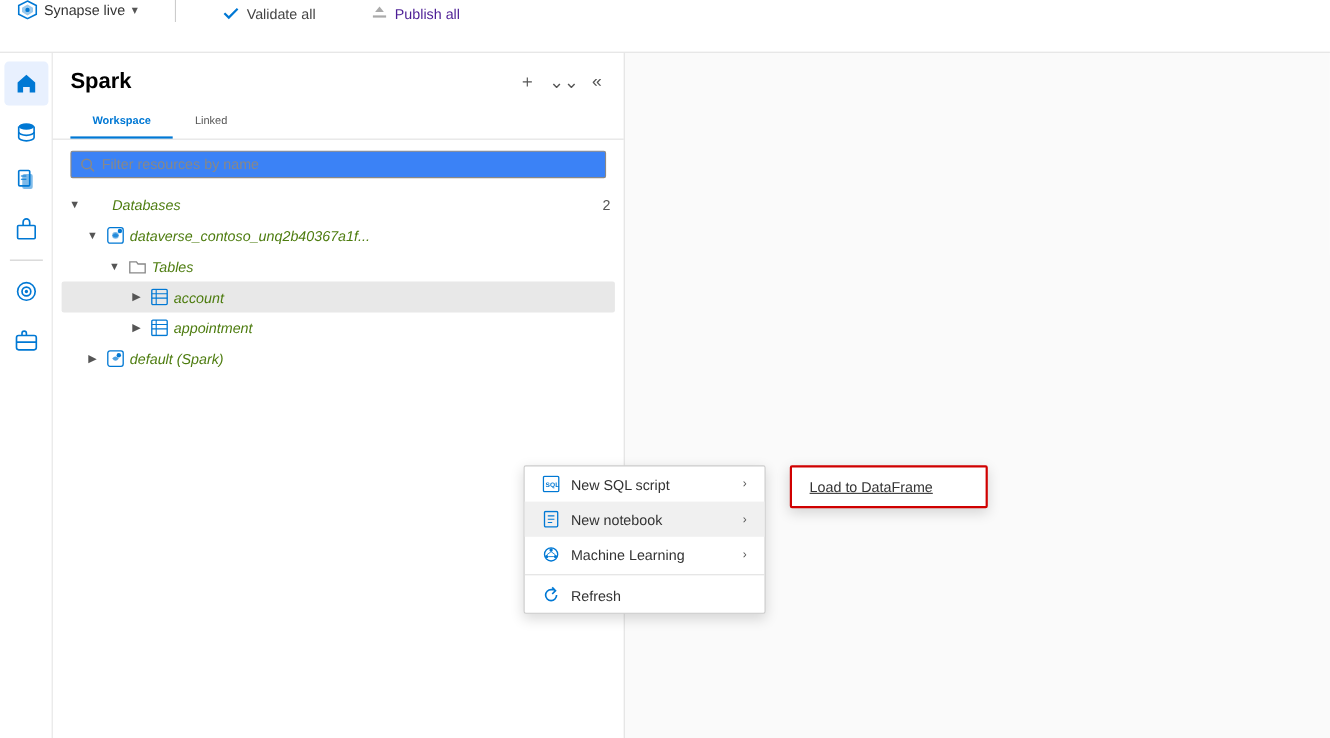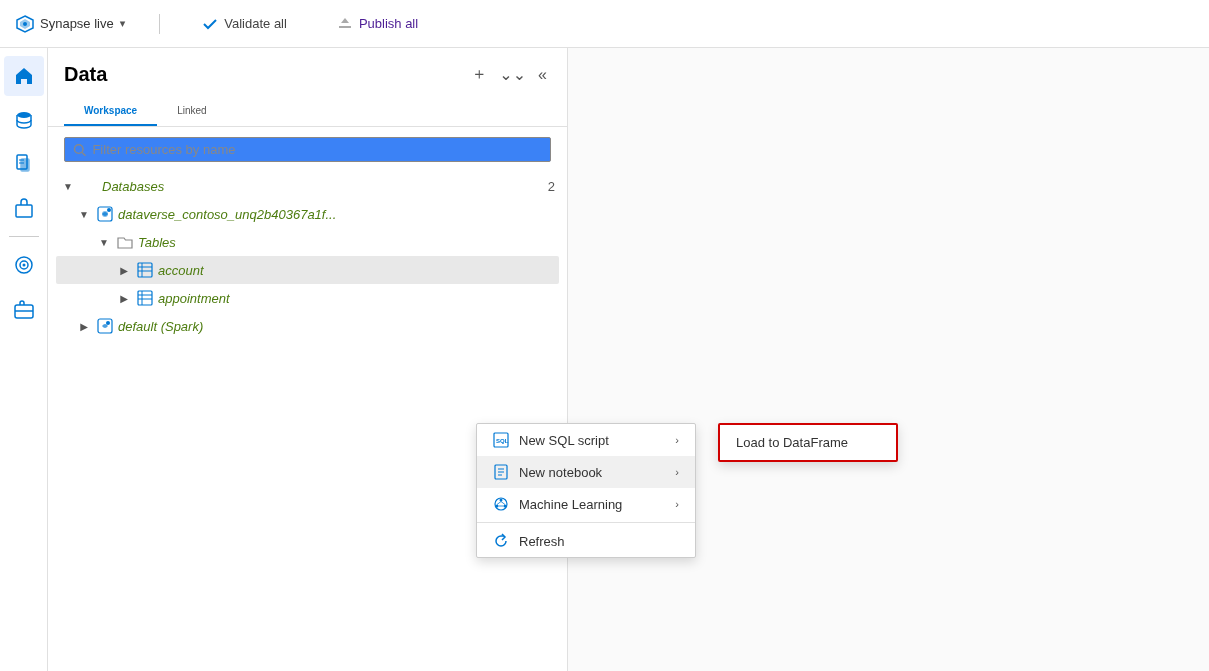--- a/index.html
+++ b/index.html
@@ -4,21 +4,21 @@
   <style>
     * { box-sizing: border-box; margin: 0; padding: 0; }
     body { font-family: 'Segoe UI', sans-serif; font-size: 13px; background: #fff; display: flex; flex-direction: column; height: 671px; width: 1209px; overflow: hidden; }
 
     
     .topbar {
       height: 48px;
       background: #fff;
       border-bottom: 1px solid #e0e0e0;
       display: flex;
-      align-items: center;
+      align-items: flex-start;
       padding: 0 16px;
       gap: 34px;
     }
     .topbar-synapse {
       display: flex;
       align-items: center;
       gap: 6px;
       font-size: 13px;
       color: #333;
     }
@@ -254,20 +254,21 @@
       min-width: 180px;
       border-radius: 2px;
     }
     .submenu-item {
       display: flex;
       align-items: flex-end;
       padding: 10px 16px;
       cursor: pointer;
       font-size: 13px;
       color: #333;
+      text-decoration: underline;
     }
 
     
     .main-content {
       flex: 1;
       background: #fafafa;
     }
 
     
     .synapse-icon {
@@ -345,21 +346,21 @@
       <svg viewBox="0 0 22 22" fill="none">
         <rect x="2" y="7" width="18" height="13" rx="2" fill="none" stroke="#0078d4" stroke-width="1.5"></rect>
         <path d="M7 7V5a2 2 0 014 0v2" stroke="#0078d4" stroke-width="1.5"></path>
         <line x1="2" y1="13" x2="20" y2="13" stroke="#0078d4" stroke-width="1.5"></line>
       </svg>
     </div>
   </div>
 
   <div class="side-panel">
     <div class="panel-header">
-      <span class="panel-title">Data</span>
+      <span class="panel-title">Spark</span>
       <div class="panel-actions">
         <button class="panel-action-btn" title="Add">＋</button>
         <button class="panel-action-btn" title="Expand">⌄⌄</button>
         <button class="panel-action-btn" title="Collapse">«</button>
       </div>
     </div>
 
     <div class="tabs">
       <div class="tab active">Workspace</div>
       <div class="tab">Linked</div>

